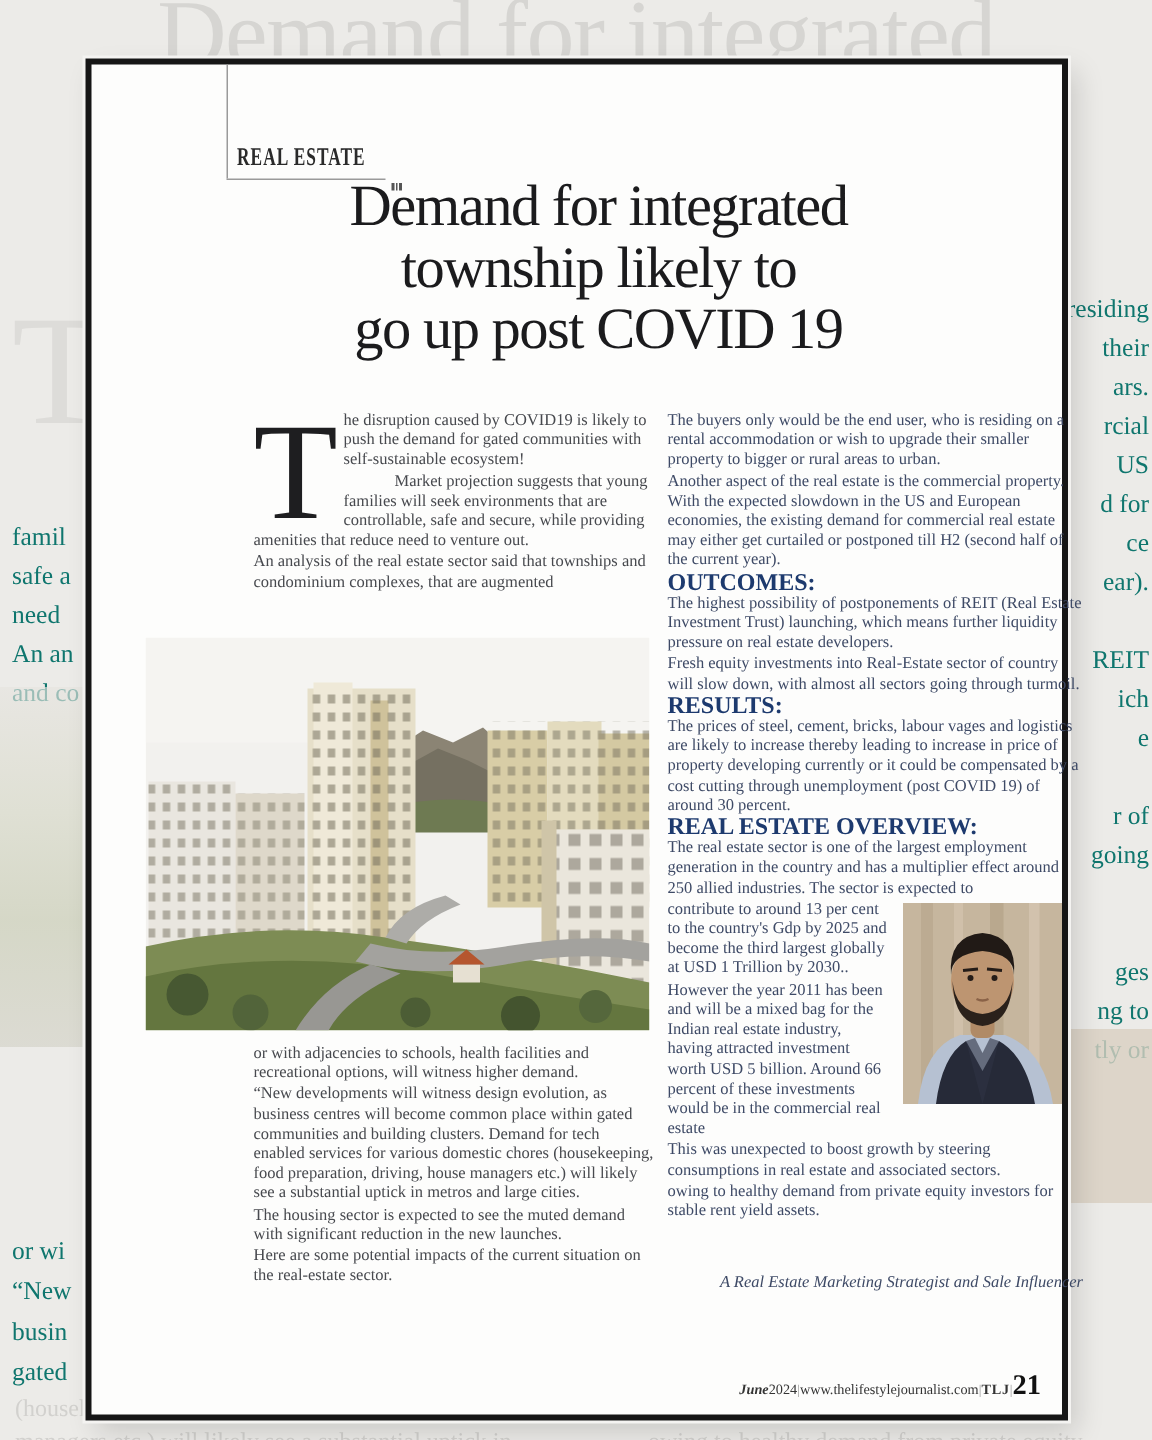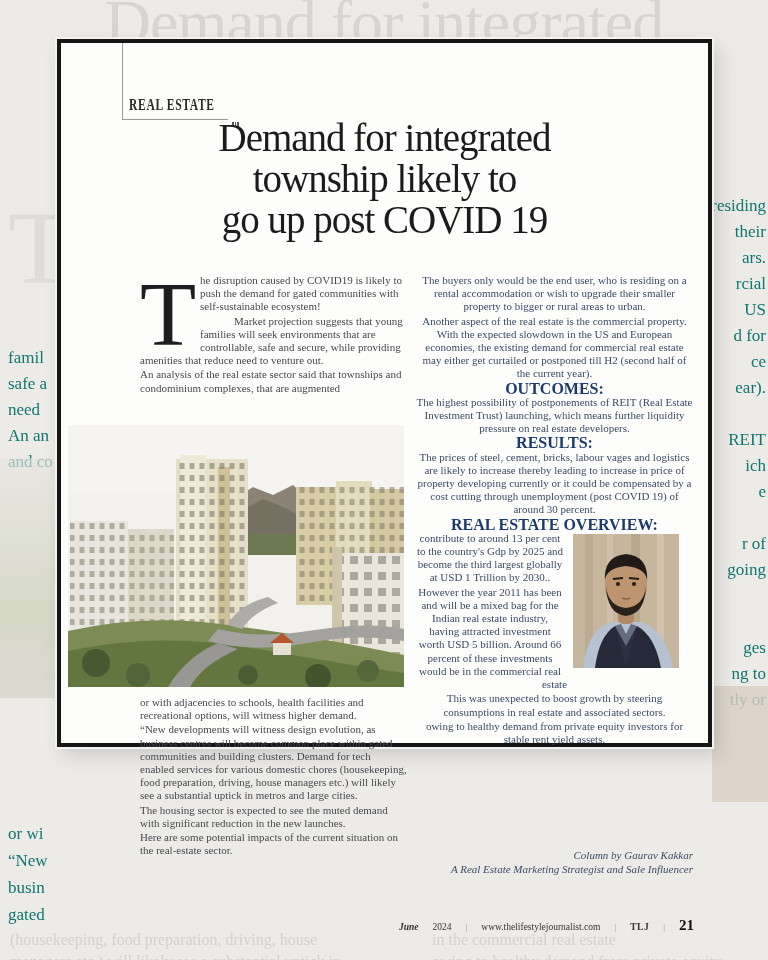--- a/index.html
+++ b/index.html
@@ -24,23 +24,24 @@
   .ghost-img-left{
     position:absolute;left:0;top:458px;width:57px;height:240px;opacity:.65;
     background:linear-gradient(180deg,#e6e4df 0%,#d8dac9 35%,#c9cdb5 65%,#d3d2c7 100%);
   }
   .ghost-img-right{
     position:absolute;left:712px;top:686px;width:56px;height:116px;
     background:#dacfc0;opacity:.8;
   }
   
   .page{
-    position:absolute;left:57px;top:39px;width:655px;height:708px;z-index:1;
+    position:absolute;left:57px;top:39px;width:655px;height:908px;z-index:1;
     background:#fdfdfc;border:4px solid #161616;box-sizing:border-box;
     box-shadow:0 0 0 2px #f4f3f1, 6px 8px 18px rgba(0,0,0,.15);
+    padding-left:29px;
   }
   .page-inner{position:relative;width:100%;height:100%;}
   
   .sec-vline{position:absolute;left:61px;top:0;width:1px;height:76px;background:#9a9a9a;}
   .sec-hline{position:absolute;left:61px;top:76px;width:106px;height:1px;background:#9a9a9a;}
   .sec-label{
     position:absolute;left:68px;top:52px;font-weight:bold;font-size:17px;color:#2a2a2a;
     transform:scaleX(.68);transform-origin:left center;letter-spacing:1px;white-space:nowrap;
   }
   .sec-mark{position:absolute;left:171px;top:79px;display:flex;gap:1px;}
@@ -48,48 +49,48 @@
   
   .headline{
     position:absolute;top:74px;left:0;width:100%;text-align:center;
     font-size:39px;line-height:41px;color:#1b1b1d;letter-spacing:-1px;
   }
   
   .col{position:absolute;font-size:11px;line-height:13.2px;}
   .col p{margin:0 0 1px 0;}
   .col-left{left:79px;top:231px;width:263px;color:#47494e;}
   .col-left-lower{left:79px;top:653px;width:267px;color:#47494e;}
-  .col-right{left:355px;top:231px;width:277px;color:#3e4a66;text-align:center;}
+  .col-right{left:355px;top:231px;width:277px;color:#3e4a66;}
   .dropcap{
     float:left;font-size:92px;line-height:76px;height:76px;width:56px;
     color:#1e1e20;text-align:center;margin:2px 4px 0 0;
   }
   .indent{text-indent:34px;}
   .sub-head{font-weight:bold;color:#1d3a6e;font-size:16px;margin:1px 0 0 0;}
   
   .city-photo{position:absolute;left:7px;top:382px;width:336px;height:262px;overflow:hidden;}
   
   .portrait{
     float:right;width:106px;height:134px;margin:2px 14px 6px 9px;overflow:hidden;
   }
   .overview-rest::after{content:"";display:block;clear:both;}
   
   .byline{
     position:absolute;left:355px;top:805px;width:277px;text-align:right;
     font-style:italic;font-size:11px;line-height:14px;color:#3e4a66;
   }
   
   .footer{
-    position:absolute;right:14px;top:834px;display:flex;align-items:baseline;gap:14px;
+    position:absolute;right:14px;top:834px;display:flex;align-items:baseline;gap:0;
     font-size:9.5px;color:#333;
   }
   .footer .sep{color:#999;font-size:9px;}
   .f-month{font-weight:bold;font-style:italic;}
   .f-journal{font-weight:bold;letter-spacing:.5px;margin-top:45px;}
-  .f-page{font-weight:bold;font-size:15px;color:#111;}
+  .f-page{font-weight:bold;font-size:19px;color:#111;}
 </style>
 </head>
 <body>
 
 <div class="ghost-layer">
   <div class="ghost-headline">Demand for integrated</div>
   <div class="ghost-frag ghost-cap">T</div>
   <div class="ghost-frag ghost-left-mid">famil
 safe a
 need
@@ -212,23 +213,25 @@
       <p>“New developments will witness design evolution, as business centres will become common place within gated communities and building clusters. Demand for tech enabled services for various domestic chores (housekeeping, food preparation, driving, house managers etc.) will likely see a substantial uptick in metros and large cities.</p>
       <p>The housing sector is expected to see the muted demand with significant reduction in the new launches.</p>
       <p>Here are some potential impacts of the current situation on the real-estate sector.</p>
     </div>
 
     <div class="col col-right">
       <p>The buyers only would be the end user, who is residing on a rental accommodation or wish to upgrade their smaller property to bigger or rural areas to urban.</p>
       <p>Another aspect of the real estate is the commercial property. With the expected slowdown in the US and European economies, the existing demand for commercial real estate may either get curtailed or postponed till H2 (second half of the current year).</p>
       <p class="sub-head">OUTCOMES:</p>
       <p>The highest possibility of postponements of REIT (Real Estate Investment Trust) launching, which means further liquidity pressure on real estate developers.</p>
+      <p>Fresh equity investments into Real-Estate sector of country will slow down, with almost all sectors going through turmoil.</p>
       <p class="sub-head">RESULTS:</p>
       <p>The prices of steel, cement, bricks, labour vages and logistics are likely to increase thereby leading to increase in price of property developing currently or it could be compensated by a cost cutting through unemployment (post COVID 19) of around 30 percent.</p>
       <p class="sub-head">REAL ESTATE OVERVIEW:</p>
+      <p>The real estate sector is one of the largest employment generation in the country and has a multiplier effect around 250 allied industries. The sector is expected to</p>
       <div class="overview-rest">
         <div class="portrait">
           <svg width="106" height="134" viewBox="0 0 106 134" xmlns="http://www.w3.org/2000/svg">
             <rect width="106" height="134" fill="#c6b69e"></rect>
             <rect x="12" width="8" height="134" fill="#b9a98f" opacity=".8"></rect>
             <rect x="34" width="6" height="134" fill="#d2c3ac" opacity=".8"></rect>
             <rect x="58" width="9" height="134" fill="#b3a288" opacity=".7"></rect>
             <rect x="84" width="7" height="134" fill="#d4c6b0" opacity=".8"></rect>
 
             <path d="M10 134 Q14 96 38 88 L68 88 Q94 98 100 134 Z" fill="#b6c1d2"></path>
@@ -251,21 +254,20 @@
           </svg>
         </div>
         <p>contribute to around 13 per cent to the country's Gdp by 2025 and become the third largest globally at USD 1 Trillion by 2030..</p>
         <p>However the year 2011 has been and will be a mixed bag for the Indian real estate industry, having attracted investment worth USD 5 billion. Around 66 percent of these investments would be in the commercial real estate</p>
         <p>This was unexpected to boost growth by steering consumptions in real estate and associated sectors.</p>
         <p>owing to healthy demand from private equity investors for stable rent yield assets.</p>
       </div>
     </div>
 
     <div class="byline">
-      <div>Column by Gaurav Kakkar</div>
       <div>A Real Estate Marketing Strategist and Sale Influencer</div>
     </div>
 
     <div class="footer">
       <span class="f-month">June</span>
       <span>2024</span>
       <span class="sep">|</span>
       <span>www.thelifestylejournalist.com</span>
       <span class="sep">|</span>
       <span class="f-journal">TLJ</span>

